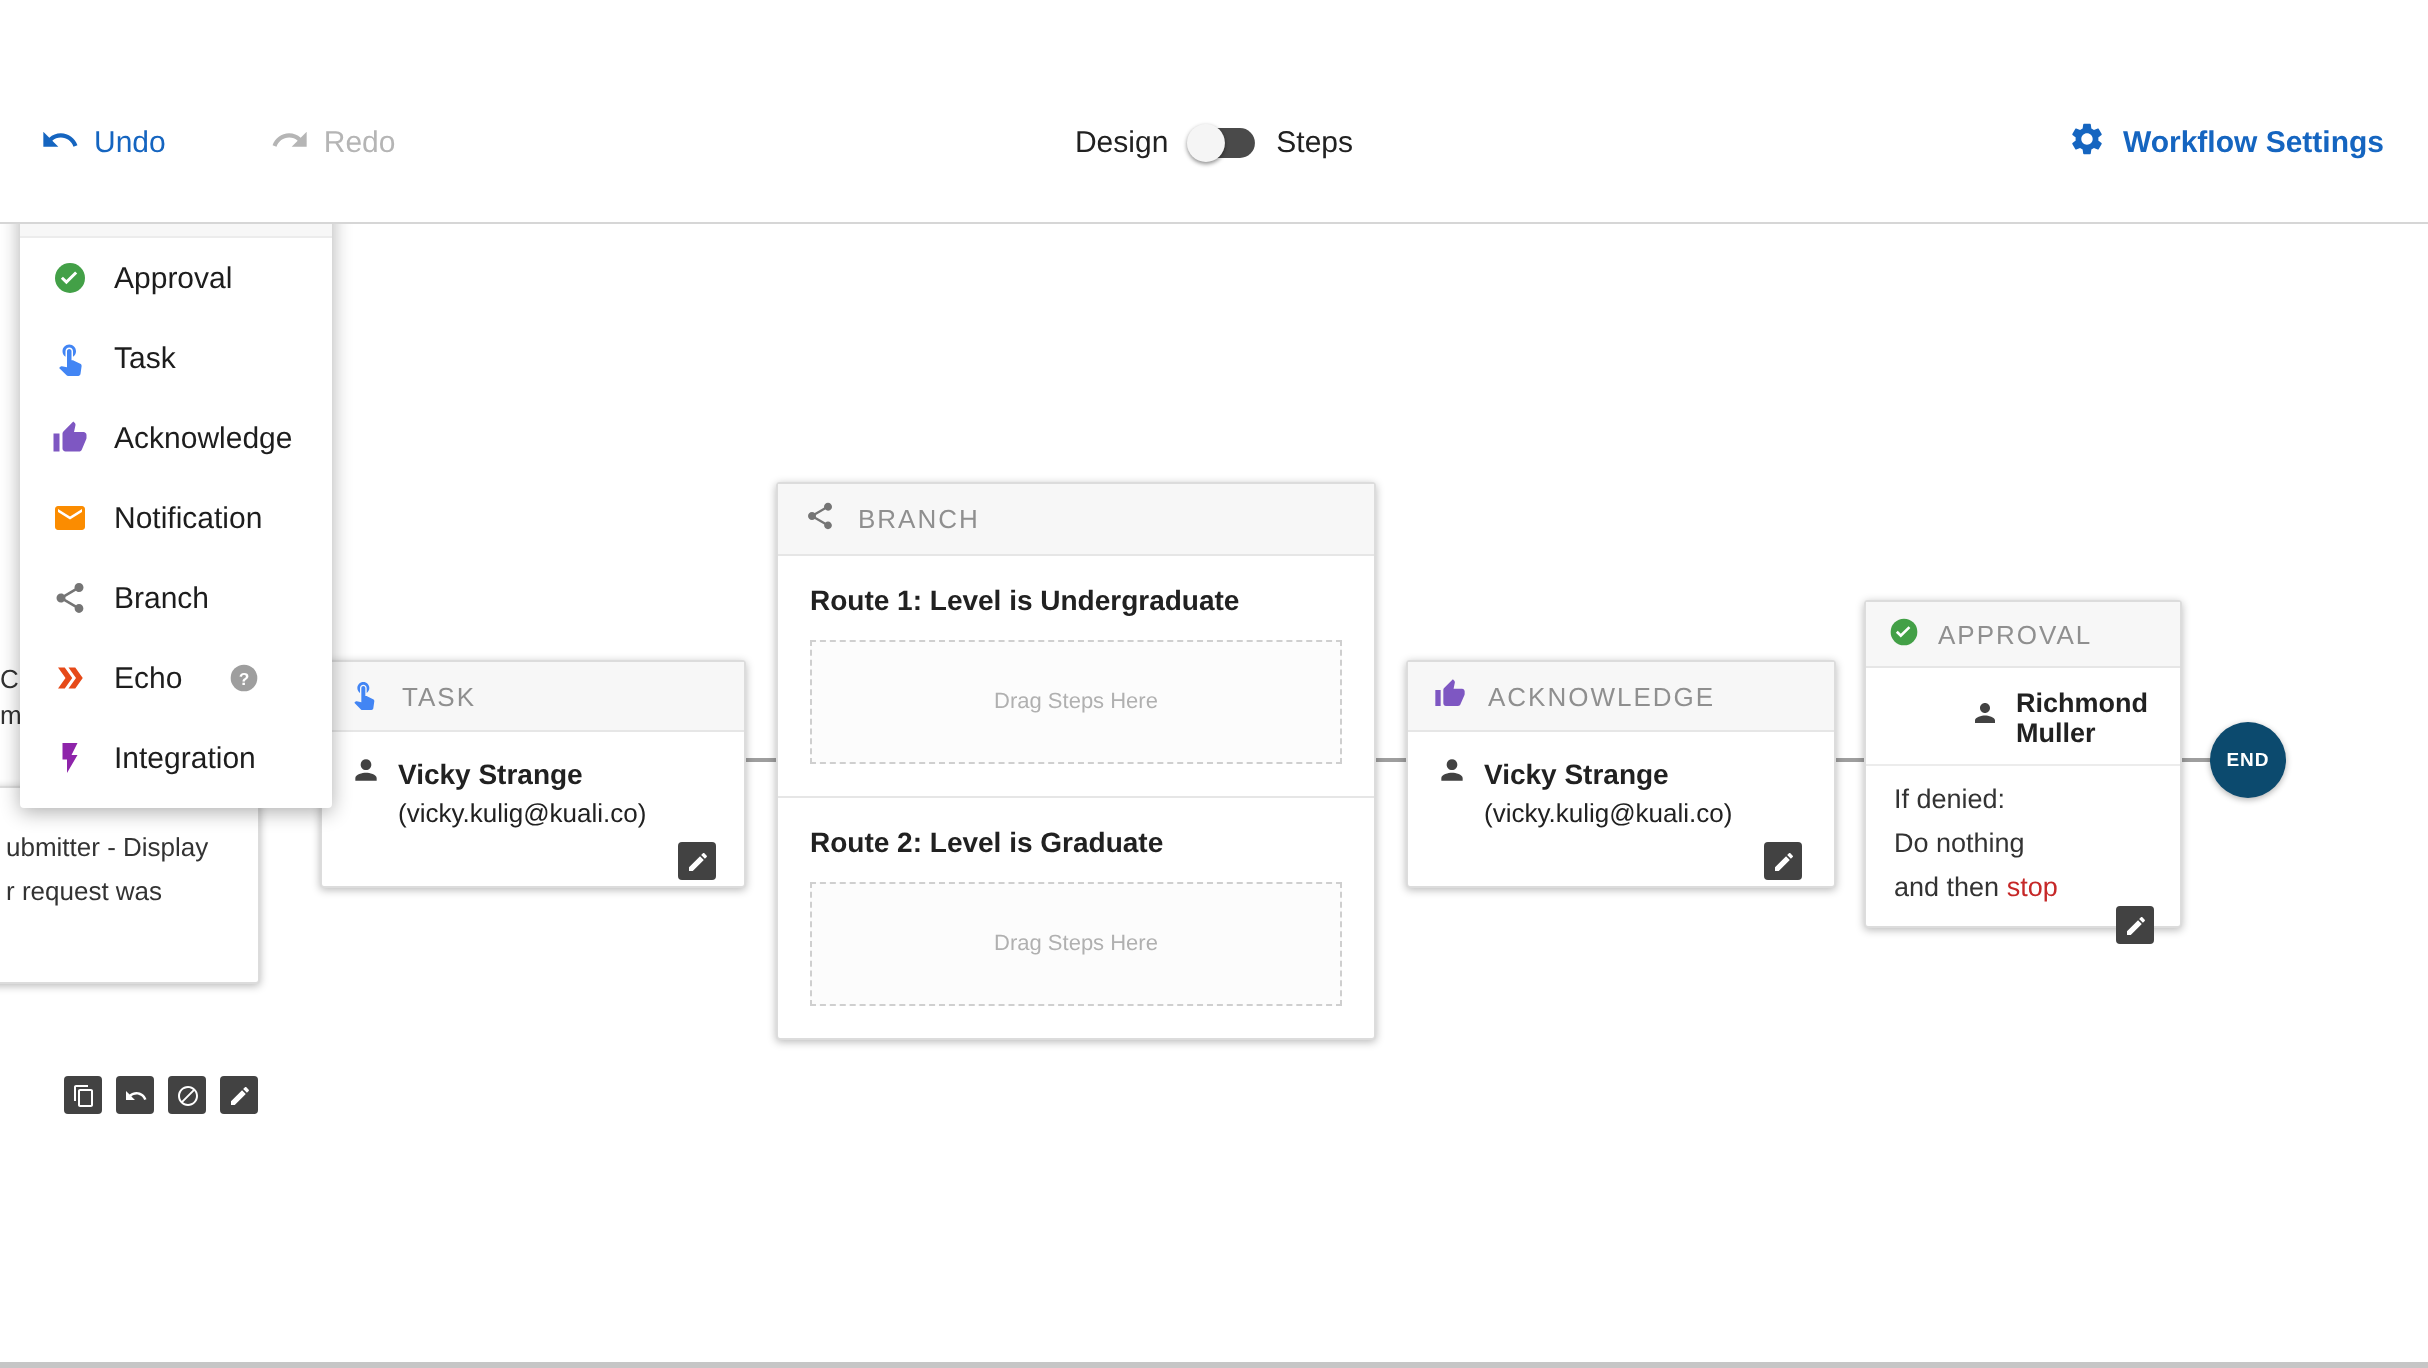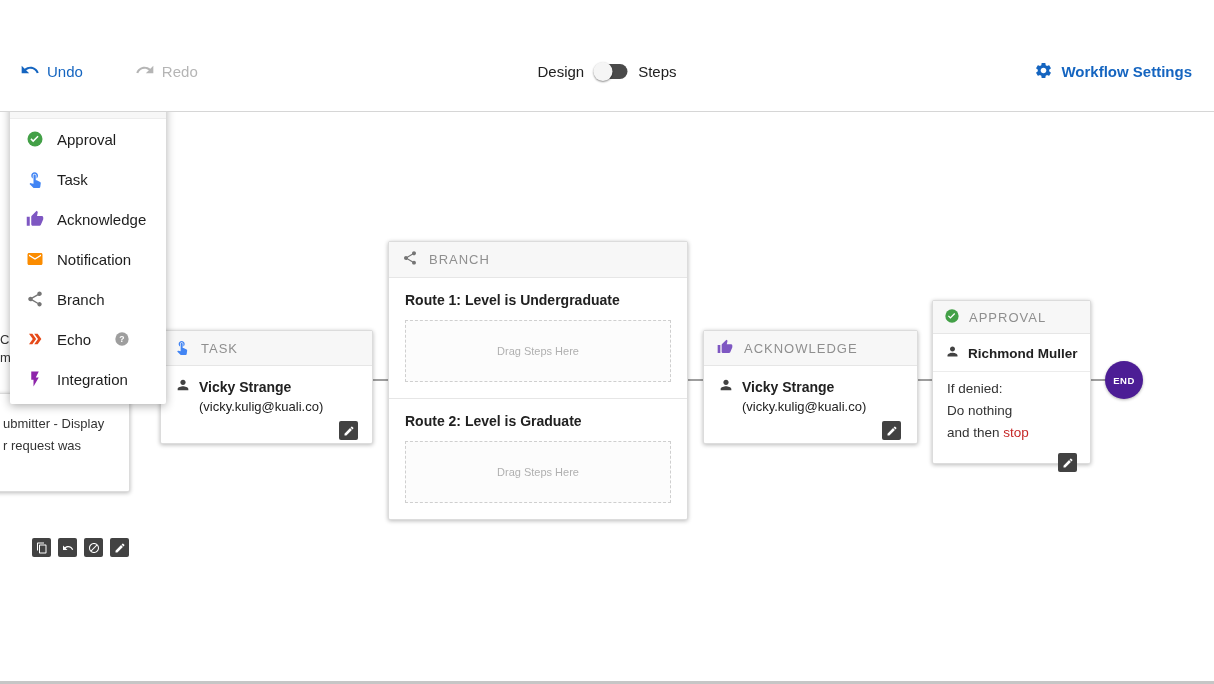--- a/index.html
+++ b/index.html
@@ -49,29 +49,29 @@
 
   
   .branch-body { padding:0 16px 33px 16px; }
   .route-title { font-size:14px; font-weight:700; color:#212121; margin-top:14px; }
   .drop-zone { margin-top:12px; height:62px; border:1px dashed #cfcfcf; background:#fcfcfc;
                display:flex; align-items:center; justify-content:center;
                font-size:11px; color:#b0b0b0; }
   .route-divider { margin:16px -16px 0 -16px; border-top:1px solid #e6e6e6; }
 
   
-  .approval-row { display:flex; align-items:center; gap:8px; padding:10px 12px 8px 12px; }
+  .approval-row { display:flex; align-items:center; gap:8px; padding:10px 12px 8px 12px;margin-left:40px; }
   .approval-name { font-size:13.5px; font-weight:700; color:#212121; }
   .approval-divider { border-top:1px solid #ececec; margin:0 0 6px 0; }
   .denied-block { padding:0 12px 12px 14px; font-size:13.5px; color:#333; line-height:22px; }
   .stop-red { color:#c62828; }
 
   
   .end-node { position:absolute; left:1105px; top:297px; width:38px; height:38px; border-radius:50%;
-              background:#4c1d95; color:#fff; display:flex; align-items:center; justify-content:center;
+              background:#0c4a6e; color:#fff; display:flex; align-items:center; justify-content:center;
               font-size:9.5px; font-weight:700; letter-spacing:.5px; z-index:1;
               box-shadow:0 1px 3px rgba(0,0,0,.3); }
 
   
   .clipped-card { position:absolute; left:-46px; top:329px; width:176px; height:99px; background:#fff;
                   border:1px solid #dcdcdc; border-radius:2px; box-shadow:0 1px 4px rgba(0,0,0,.28);
                   z-index:1; overflow:hidden; }
   .clipped-line { position:absolute; left:48px; font-size:13px; color:#333; white-space:nowrap; }
   .clipped-line1 { top:22px; }
   .clipped-line2 { top:44px; }

